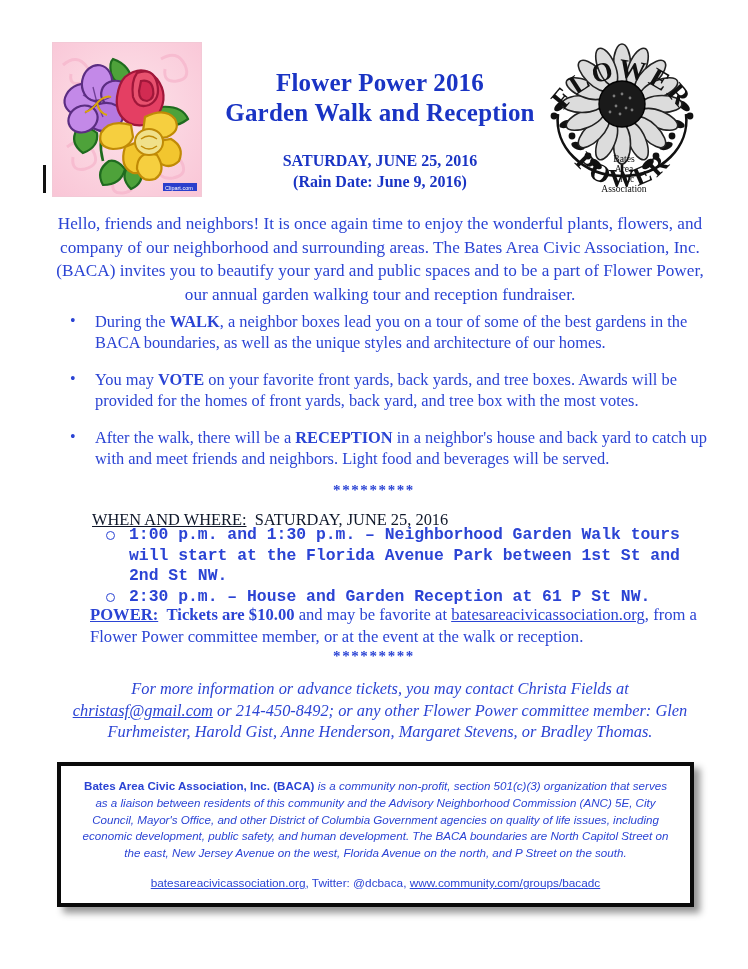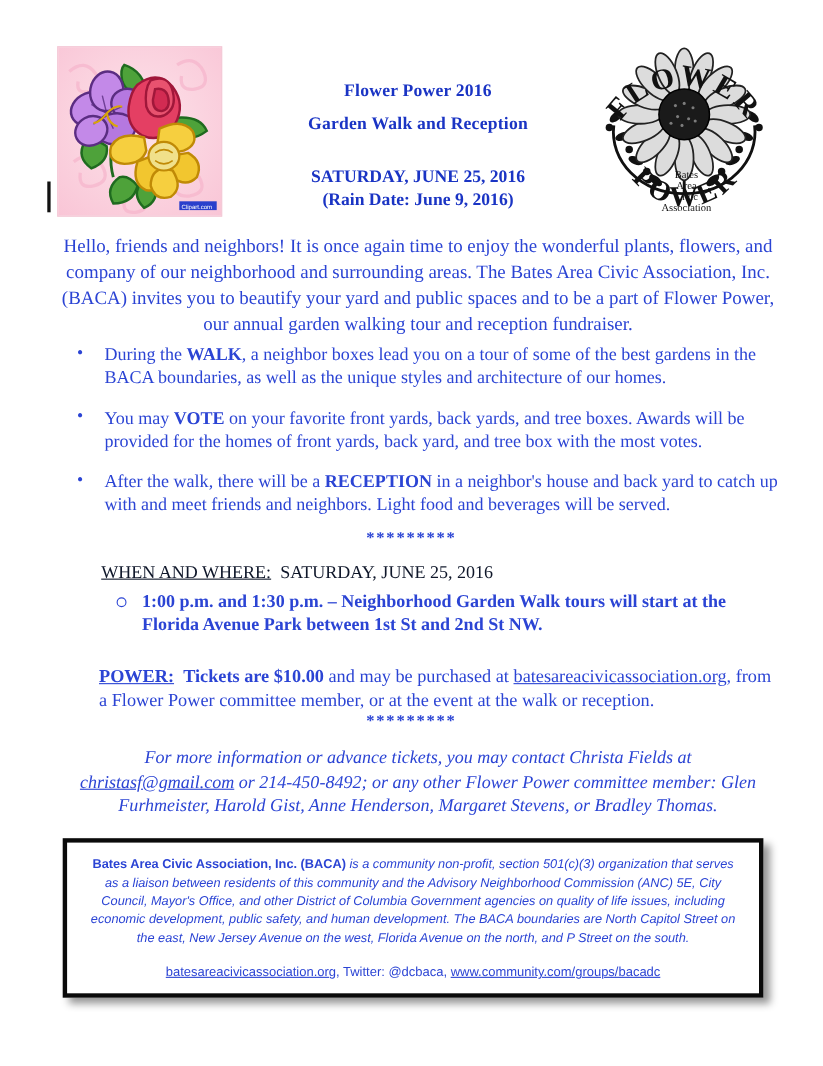--- a/index.html
+++ b/index.html
@@ -42,21 +42,21 @@
   }
   .title-block {
     position: absolute;
     left: 210px;
     top: 68px;
     width: 340px;
     text-align: center;
   }
   .title-line {
     font-weight: bold;
-    font-size: 16px;
+    font-size: 25px;
     line-height: 30px;
     letter-spacing: .2px;
     color: #1a34c4;
     white-space: nowrap;
   }
   .subtitle {
     margin-top: 22px;
     font-weight: bold;
     font-size: 16px;
     line-height: 21px;
@@ -123,22 +123,23 @@
     font-size: 16.4px;
     line-height: 21px;
     font-weight: normal;
     color: #0f172a;
   }
   .when-where .ul { text-decoration: underline; }
 
   .subbullets {
     position: absolute;
     left: 92px;
-    top: 537px;
+    top: 525px;
     width: 610px;
+    font-family: Liberation Mono, monospace;
   }
   .subbullet {
     position: relative;
     padding-left: 37px;
     font-size: 16.4px;
     line-height: 20.5px;
     font-weight: bold;
     color: #2b44d4;
   }
   .subbullet .ring {
@@ -394,24 +395,28 @@
 
 <div class="when-where">
   <span class="ul">WHEN AND WHERE:</span><span>&nbsp; </span><span>SATURDAY, JUNE 25, 2016</span>
 </div>
 
 <div class="subbullets">
   <div class="subbullet">
     <span class="ring"></span>
     <span>1:00 p.m. and 1:30 p.m. – Neighborhood Garden Walk tours will start at the Florida Avenue Park between 1st St and 2nd St NW.</span>
   </div>
+  <div class="subbullet">
+    <span class="ring"></span>
+    <span>2:30 p.m. – House and Garden Reception at 61 P St NW.</span>
+  </div>
 </div>
 
 <div class="cost">
-  <span class="lbl">POWER:</span><span>&nbsp; </span><span class="amt">Tickets are $10.00</span><span> and may be purchased at </span><a class="link" href="#">batesareacivicassociation.org</a><span>, from a Flower Power committee member, or at the event at the walk or reception.</span>
+  <span class="lbl">POWER:</span><span>&nbsp; </span><span class="amt">Tickets are $10.00</span><span> and may be favorite at </span><a class="link" href="#">batesareacivicassociation.org</a><span>, from a Flower Power committee member, or at the event at the walk or reception.</span>
 </div>
 
 <div class="stars stars-2">*********</div>
 
 <div class="contact">
   <span>For more information or advance tickets, you may contact Christa Fields at</span>
   <a class="link" href="#">christasf@gmail.com</a><span> or 214-450-8492; or any other Flower Power committee member:</span>
   <span>Glen Furhmeister, Harold Gist, Anne Henderson, Margaret Stevens, or Bradley Thomas.</span>
 </div>
 

